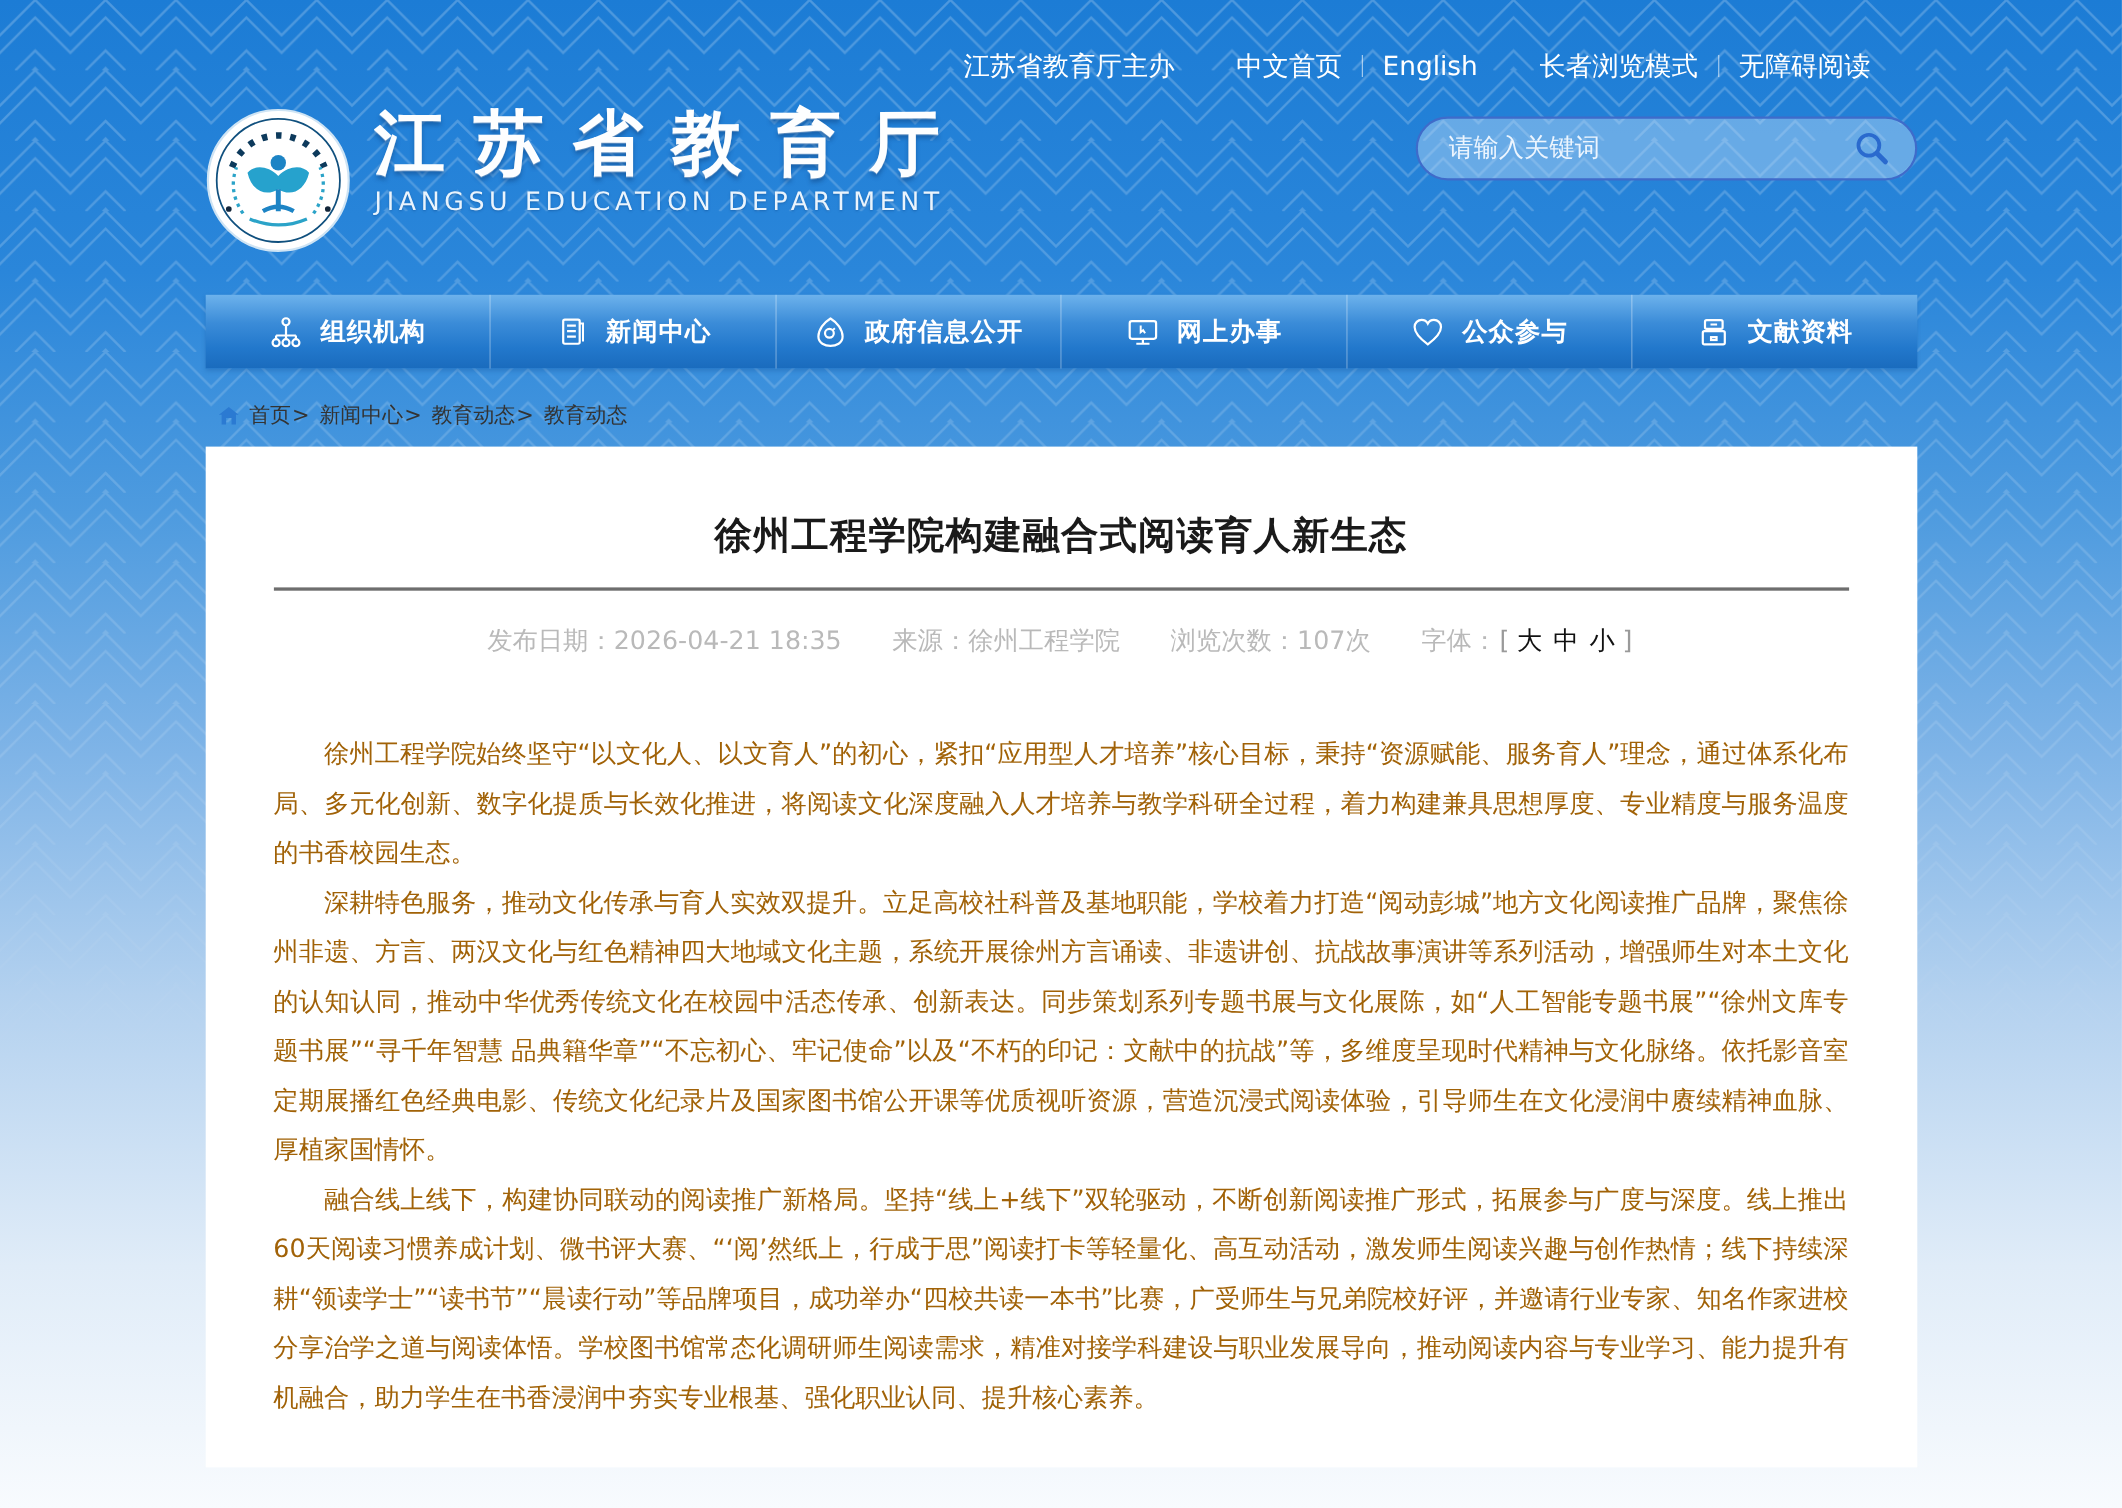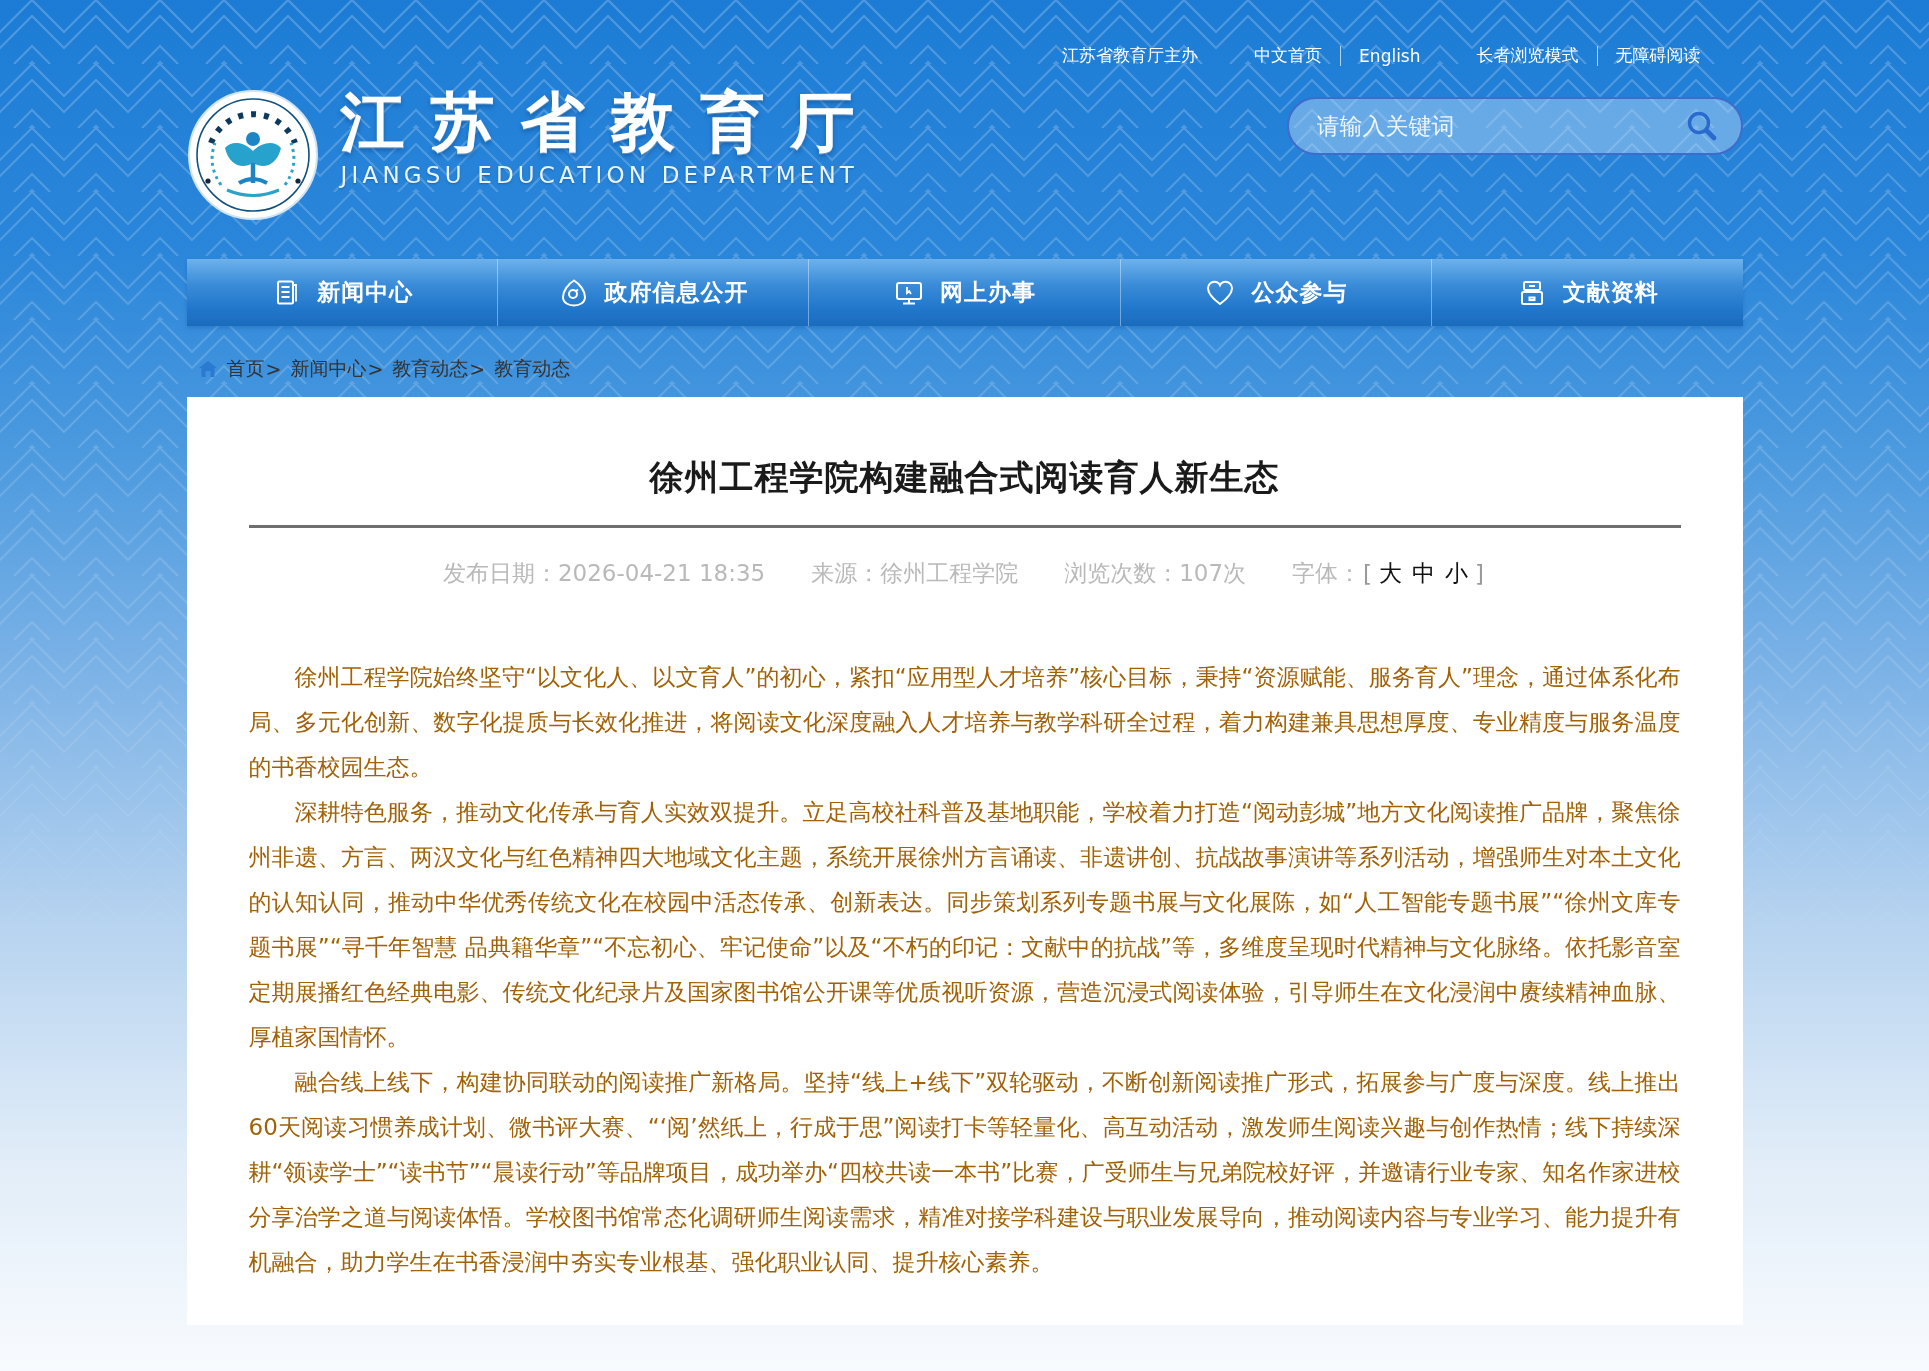--- a/index.html
+++ b/index.html
@@ -7,21 +7,21 @@
   body {
     font-family:"DejaVu Sans","Liberation Sans",sans-serif;
     background:linear-gradient(180deg,#1c7cd5 0%,#2a86da 18%,#4e9bdf 34%,#7fb4e7 50%,#b3d1ef 66%,#e0ecf8 84%,#f8fbfe 100%);
     position:relative;
   }
   #bg-pattern { position:absolute; top:0; left:0; width:1929px; height:980px; z-index:0; pointer-events:none; }
   .page { position:relative; z-index:1; width:1929px; }
   .wrap { width:1556px; margin:0 auto; }
 
   
-  .topbar { display:flex; justify-content:flex-end; align-items:center; padding:44px 42px 0 0; color:#fff; font-size:17px; }
+  .topbar { display:flex; justify-content:flex-end; align-items:center; padding:44px 42px 0 0; color:#fff; font-size:24px; }
   .topbar a { color:#fff; text-decoration:none; cursor:pointer; }
   .tb-group { display:flex; align-items:center; }
   .tb-sep { width:1px; height:20px; background:rgba(255,255,255,.65); margin:0 18px; }
   .tb-gap { width:56px; }
 
   
   .header-row { display:flex; margin-top:22px; height:150px; }
   .logo-badge { flex:0 0 auto; }
   .site-title { margin-left:22px; flex:1 1 auto; }
   .site-title .cn {
@@ -150,20 +150,37 @@
             </svg>
           </span>
         </button>
       </div>
     </div>
 
     <div class="navbar">
       <div class="nav-item">
         <span class="nav-icon">
           <svg width="32" height="32" viewBox="0 0 32 32" fill="none" stroke="#fff" stroke-width="2">
+            <circle cx="16" cy="6.5" r="3.2"></circle>
+              <line x1="16" y1="9.7" x2="16" y2="15"></line>
+            <line x1="7" y1="19" x2="25" y2="19"></line>
+              <line x1="7" y1="15" x2="25" y2="15" opacity="0"></line>
+            <line x1="7" y1="19" x2="7" y2="22"></line>
+              <line x1="16" y1="15" x2="16" y2="22"></line>
+              <line x1="25" y1="19" x2="25" y2="22"></line>
+            <circle cx="7" cy="25.5" r="3.2"></circle>
+              <circle cx="16" cy="25.5" r="3.2"></circle>
+              <circle cx="25" cy="25.5" r="3.2"></circle>
+          </svg>
+        </span>
+        <span class="nav-label">组织机构</span>
+      </div>
+      <div class="nav-item">
+        <span class="nav-icon">
+          <svg width="32" height="32" viewBox="0 0 32 32" fill="none" stroke="#fff" stroke-width="2">
             <rect x="8" y="4.5" width="15" height="22" rx="1.5"></rect>
             <path d="M23 8 L26 8 L26 24.5" stroke-width="1.8"></path>
             <line x1="11.5" y1="10" x2="19.5" y2="10"></line>
               <line x1="11.5" y1="15" x2="19.5" y2="15"></line>
               <line x1="11.5" y1="20" x2="19.5" y2="20"></line>
           </svg>
         </span>
         <span class="nav-label">新闻中心</span>
       </div>
       <div class="nav-item">

